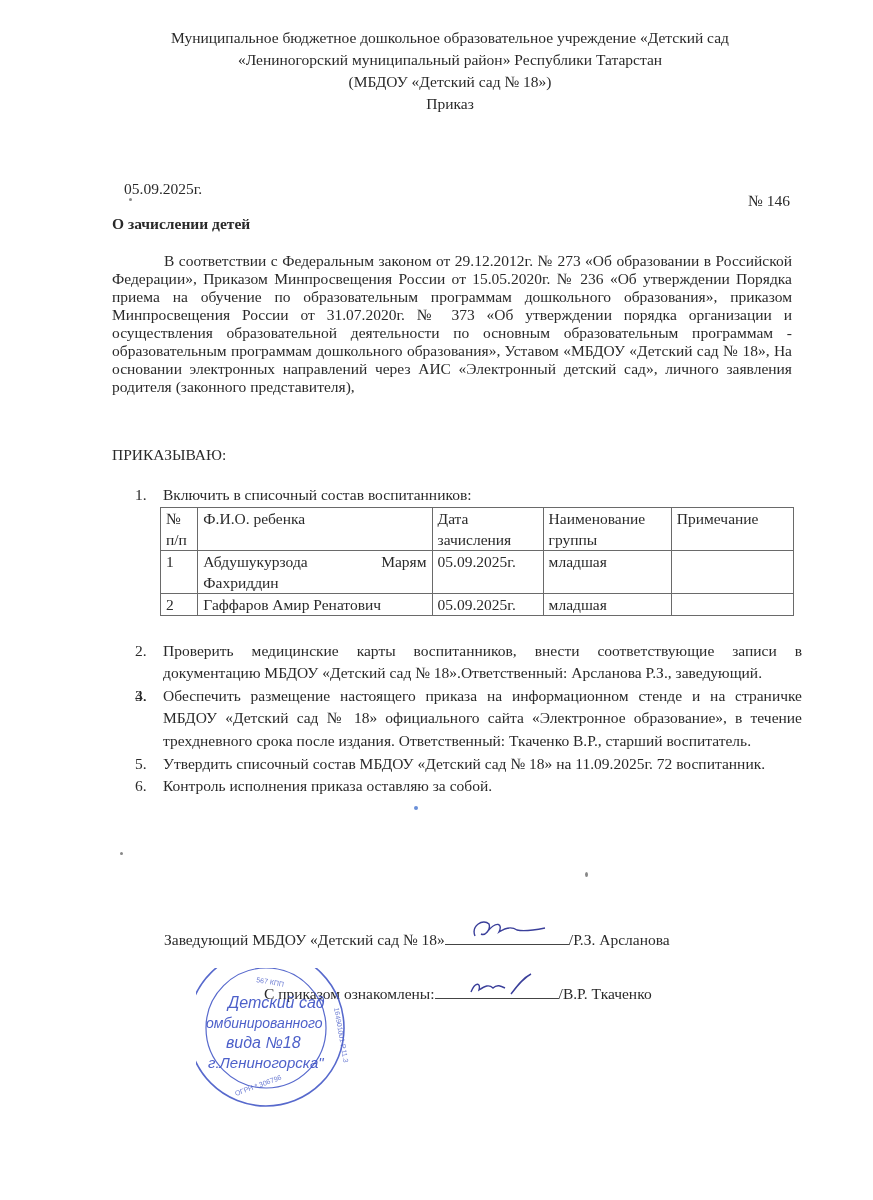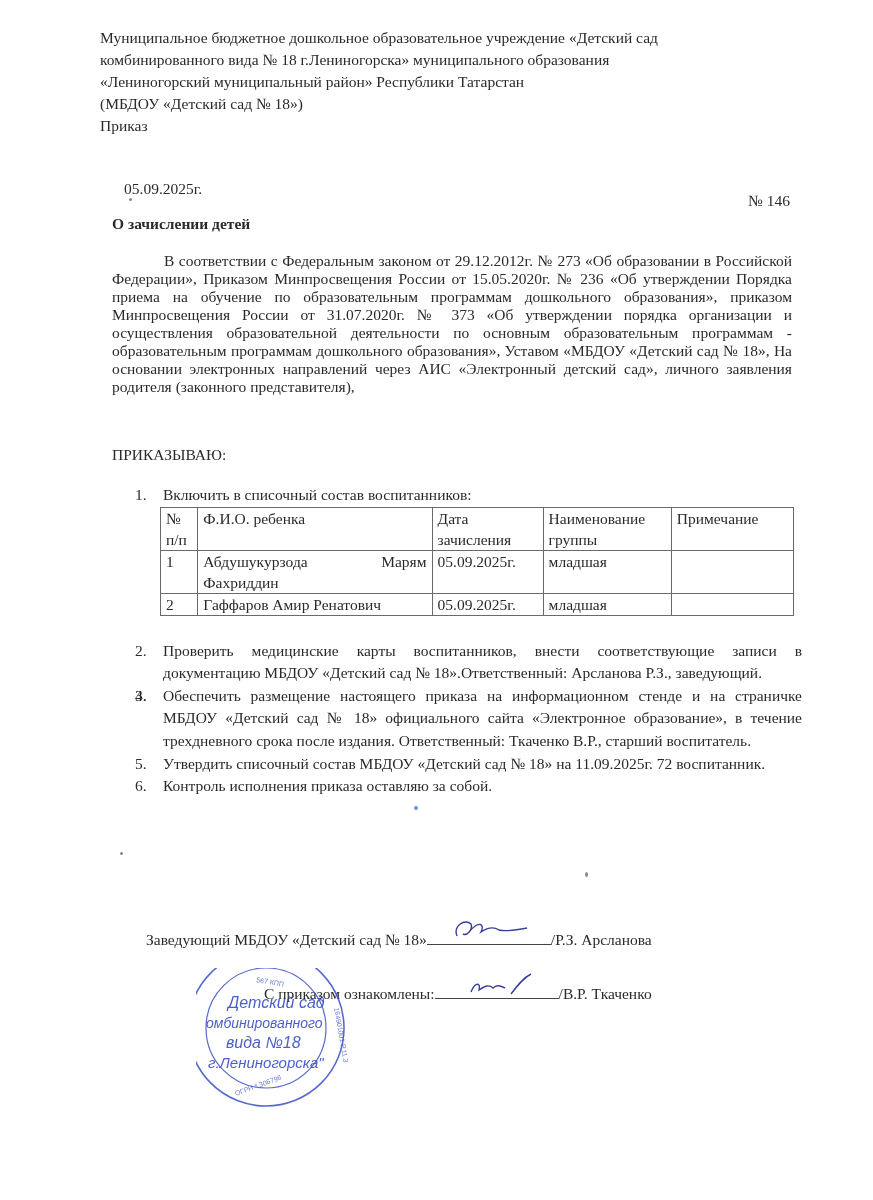--- a/index.html
+++ b/index.html
@@ -3,21 +3,21 @@
 <meta charset="utf-8">
 <style>
   html, body { margin: 0; padding: 0; background: #ffffff; }
   body {
     width: 873px; height: 1200px; position: relative; overflow: hidden;
     font-family: "Liberation Serif", "DejaVu Serif", serif;
     color: #2a2a2a; font-size: 15.5px;
   }
   .abs { position: absolute; }
   .header {
-    left: 100px; width: 700px; top: 27px; 
+    left: 100px; width: 700px; top: 27px; text-align: center;
     line-height: 22px; font-size: 15.5px;
   }
   .date-line { left: 124px; top: 180px; width: 666px; height: 22px; }
   .date-line .date { position: absolute; left: 0; top: 0; }
   .date-line .num { position: absolute; right: 0; top: 12px; }
   .title { left: 112px; top: 215px; font-weight: bold; }
   .intro {
     left: 112px; width: 680px; top: 252px; line-height: 18px;
     text-align: justify; text-indent: 52px;
   }
@@ -27,32 +27,31 @@
   .item .n { position: absolute; left: 23px; top: 0; }
   table.enroll {
     border-collapse: collapse; margin: 0 0 0 -3px; width: 634px;
     font-size: 15.5px; line-height: 21px;
   }
   table.enroll td {
     border: 1px solid #6a6a6a; vertical-align: top; padding: 0 5px; text-align: left;
   }
   .c1 { width: 26px; } .c2 { width: 221px; } .c3 { width: 99px; } .c4 { width: 116px; } .c5 { width: 110px; }
   .name-just { display: flex; justify-content: space-between; }
-  .sig-line { left: 146px; width: 560px; line-height: 22px; }
+  .sig-line { left: 164px; width: 560px; line-height: 22px; }
   .blank { display: inline-block; border-bottom: 1px solid #444; width: 124px; height: 16px; vertical-align: baseline; position: relative; }
   .sig-svg { position: absolute; left: 0; top: -14px; }
   .stamp { left: 196px; top: 968px; width: 190px; height: 150px; }
   .dot { position: absolute; background: #888; border-radius: 50%; }
 </style>
 </head>
 <body>
 
 <div class="abs header">
   <div>Муниципальное бюджетное дошкольное образовательное учреждение «Детский сад</div>
-  <div>комбинированного вида № 18 г.Лениногорска» муниципального образования</div>
   <div>«Лениногорский муниципальный район»  Республики Татарстан</div>
   <div>(МБДОУ «Детский сад № 18»)</div>
   <div>Приказ</div>
 </div>
 
 <div class="abs date-line">
   <span class="date">05.09.2025г.</span>
   <span class="num">№ 146</span>
 </div>
 

